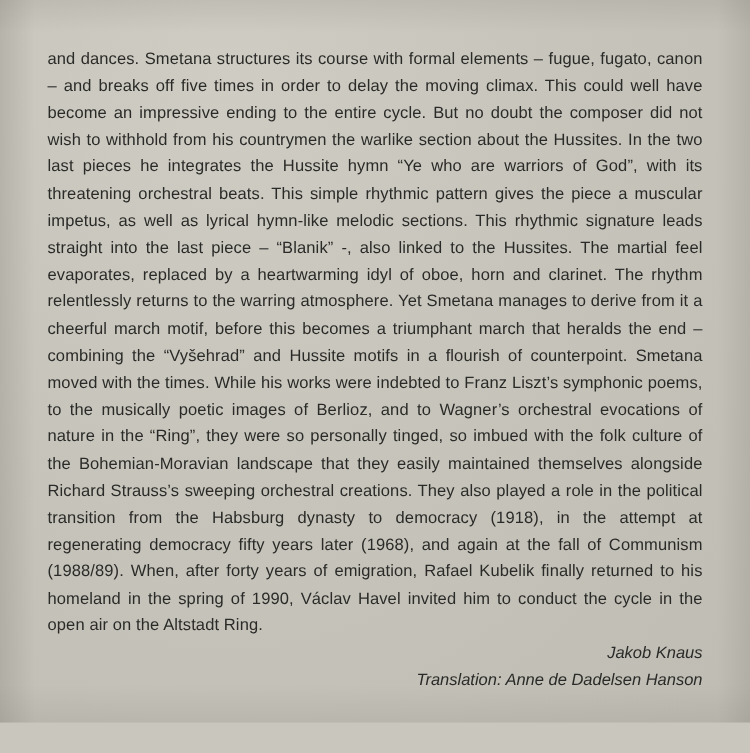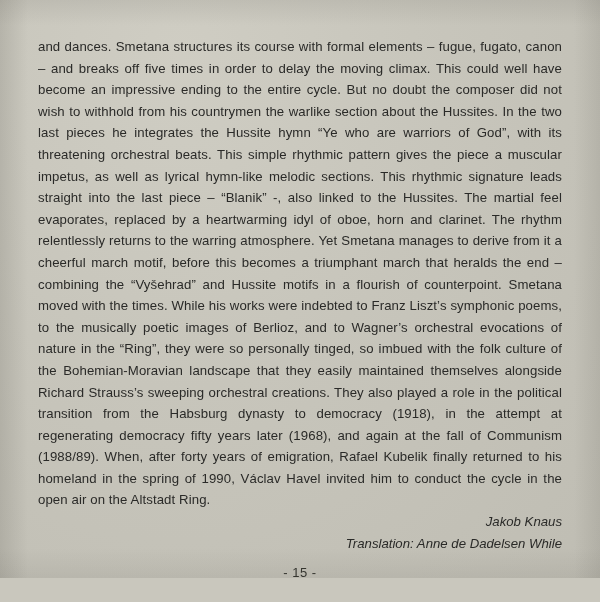--- a/index.html
+++ b/index.html
@@ -91,20 +91,19 @@
   <div class="ghost"></div>
 
   <div class="content">
 
     <div class="body-text">
       <p>and dances. Smetana structures its course with formal elements – fugue, fugato, canon – and breaks off five times in order to delay the moving climax. This could well have become an impressive ending to the entire cycle. But no doubt the composer did not wish to withhold from his countrymen the warlike section about the Hussites. In the two last pieces he integrates the Hussite hymn “Ye who are warriors of God”, with its threatening orchestral beats. This simple rhythmic pattern gives the piece a muscular impetus, as well as lyrical hymn-like melodic sections. This rhythmic signature leads straight into the last piece – “Blanik” -, also linked to the Hussites. The martial feel evaporates, replaced by a heartwarming idyl of oboe, horn and clarinet. The rhythm relentlessly returns to the warring atmosphere. Yet Smetana manages to derive from it a cheerful march motif, before this becomes a triumphant march that heralds the end – combining the “Vyšehrad” and Hussite motifs in a flourish of counterpoint. Smetana moved with the times. While his works were indebted to Franz Liszt’s symphonic poems, to the musically poetic images of Berlioz, and to Wagner’s orchestral evocations of nature in the “Ring”, they were so personally tinged, so imbued with the folk culture of the Bohemian-Moravian landscape that they easily maintained themselves alongside Richard Strauss’s sweeping orchestral creations. They also played a role in the political transition from the Habsburg dynasty to democracy (1918), in the attempt at regenerating democracy fifty years later (1968), and again at the fall of Communism (1988/89). When, after forty years of emigration, Rafael Kubelik finally returned to his homeland in the spring of 1990, Václav Havel invited him to conduct the cycle in the open air on the Altstadt Ring.</p>
     </div>
 
     <div class="signature">
       <div>Jakob Knaus</div>
-      <div>Translation: Anne de Dadelsen While</div>
+      <div>Translation: Anne de Dadelsen Hanson</div>
     </div>
 
   </div>
 
-  <div class="folio">- 15 -</div>
 
 </div>
 
 </body></html>

